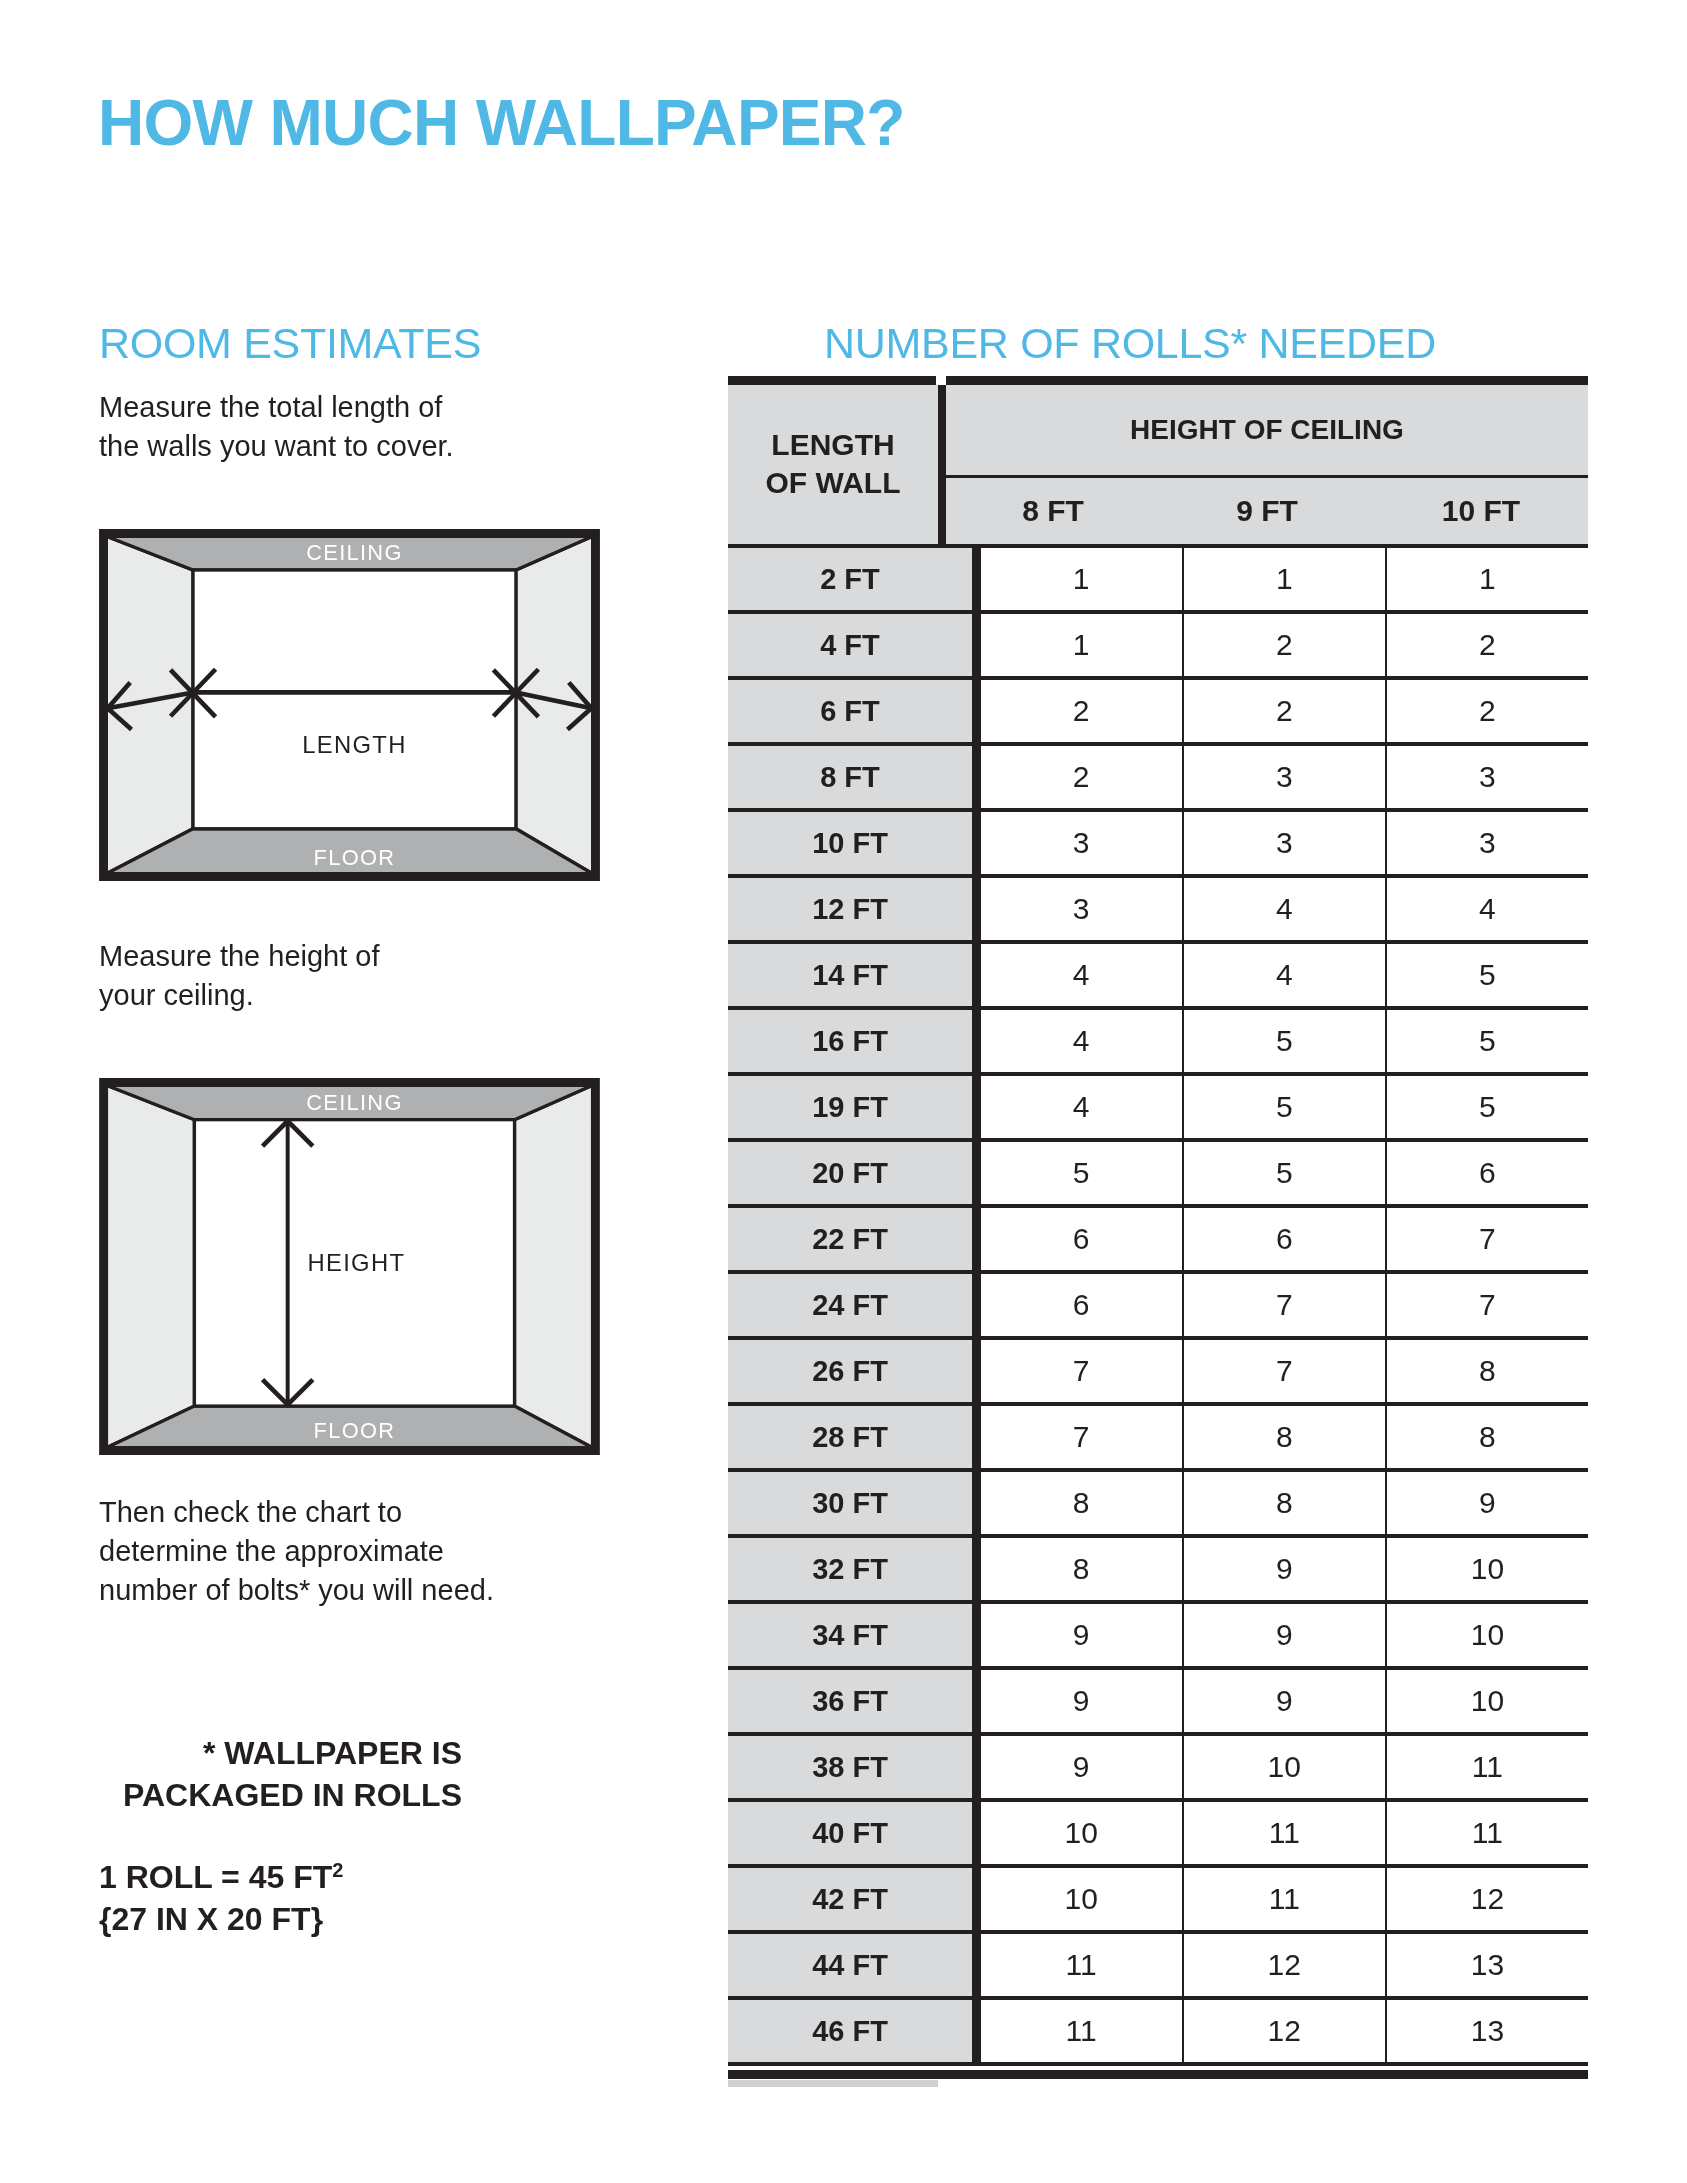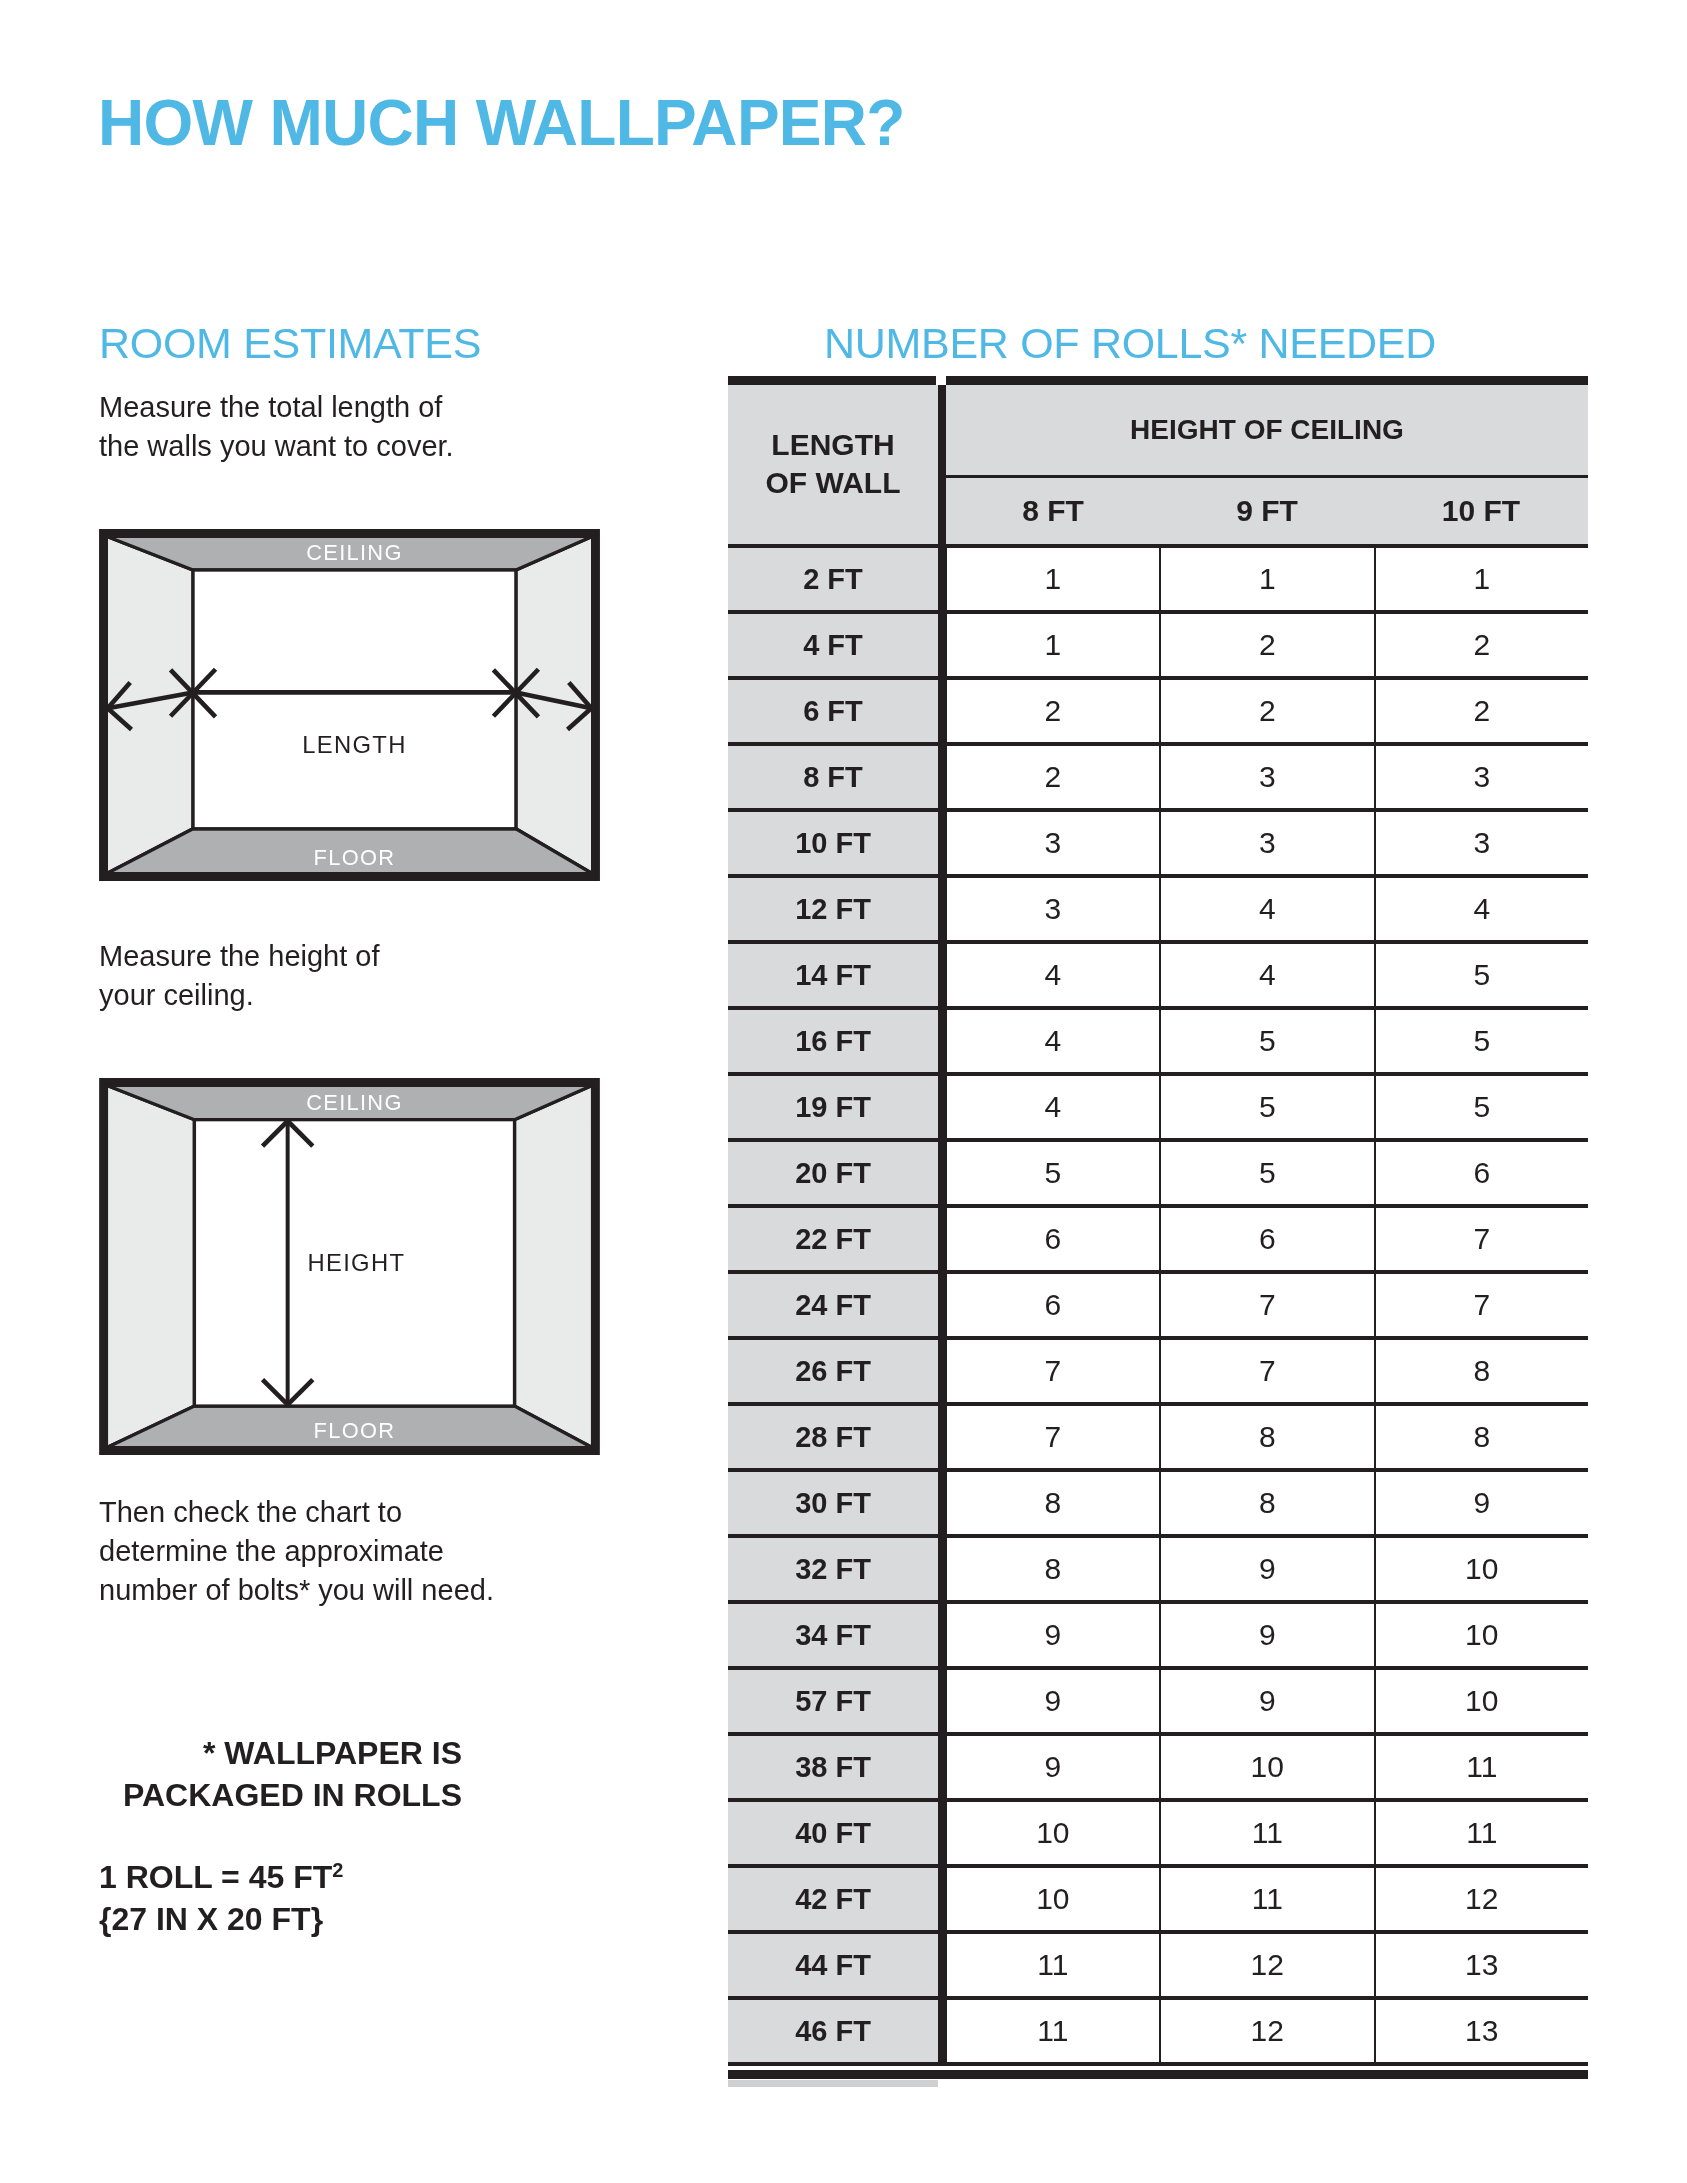--- a/index.html
+++ b/index.html
@@ -50,21 +50,21 @@
   #rolls-table .hdr-underline{left:218px;top:99px;width:642px;height:2.6px;background:var(--ink);}
   #rolls-table .hdr-sub{
     left:218px;top:102px;width:642px;height:66px;background:var(--cellgray);
     display:flex;align-items:center;
     font-size:30px;font-weight:bold;
   }
   #rolls-table .hdr-sub span{flex:1;text-align:center;}
   #table-rows{left:0;top:168px;width:860px;border-top:4.6px solid var(--ink);}
   .trow{display:flex;height:62px;border-bottom:4.6px solid var(--ink);}
   .trow .rl{
-    width:210px;background:var(--cellgray);
+    width:244px;background:var(--cellgray);
     display:flex;align-items:center;justify-content:center;
     font-size:29px;font-weight:bold;
   }
   .trow .rs{width:8.6px;background:var(--ink);}
   .trow .cell{
     flex:1;background:#ffffff;display:flex;align-items:center;justify-content:center;
     font-size:30px;box-sizing:border-box;
   }
   .trow .cell + .cell{border-left:2.6px solid var(--ink);}
   #rolls-table .bbar{left:0;top:1694px;width:860px;height:9.3px;background:var(--ink);}
@@ -277,21 +277,21 @@
         <div class="cell">10</div>
       </div>
       <div class="trow">
         <div class="rl">34 FT</div>
         <div class="rs"></div>
         <div class="cell">9</div>
         <div class="cell">9</div>
         <div class="cell">10</div>
       </div>
       <div class="trow">
-        <div class="rl">57 FT</div>
+        <div class="rl">36 FT</div>
         <div class="rs"></div>
         <div class="cell">9</div>
         <div class="cell">9</div>
         <div class="cell">10</div>
       </div>
       <div class="trow">
         <div class="rl">38 FT</div>
         <div class="rs"></div>
         <div class="cell">9</div>
         <div class="cell">10</div>

